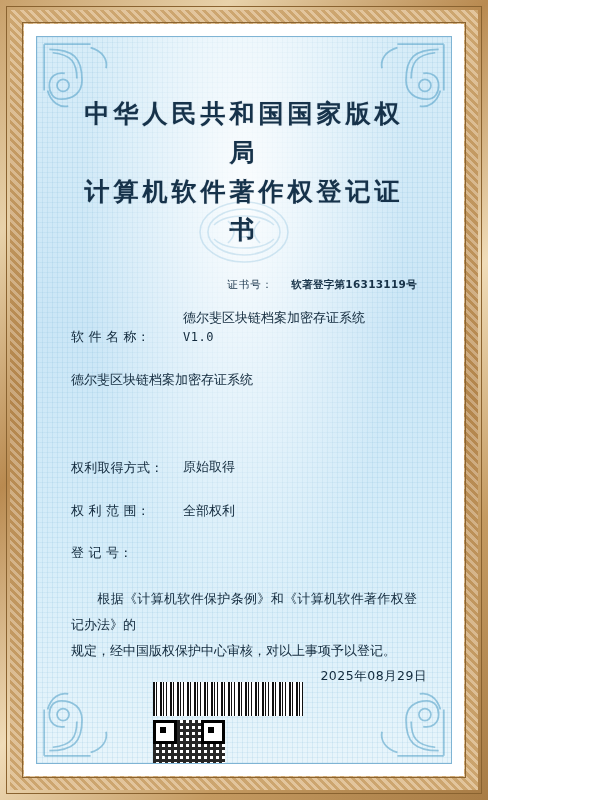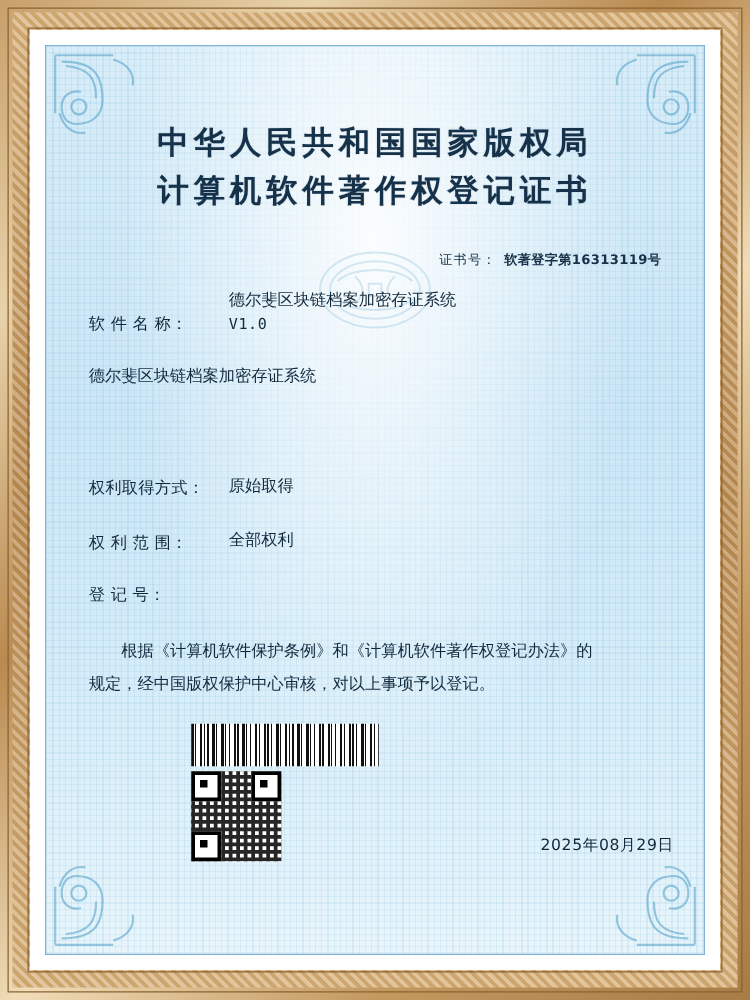--- a/index.html
+++ b/index.html
@@ -9,21 +9,21 @@
   }
   body {
     width: 600px;
     height: 800px;
     font-family: "Liberation Serif", serif;
   }
 
   
   .certificate {
     position: relative;
-    width: 600px;
+    width: 488px;
     height: 800px;
     box-sizing: border-box;
     background: #000000;
     overflow: hidden;
   }
   .frame-outer {
     position: absolute;
     inset: 0;
     background:
       linear-gradient(135deg, #c8a06a 0%, #e8d2aa 18%, #b98a50 38%, #f0dcb8 58%, #c49a61 78%, #a87c45 100%);
@@ -114,21 +114,21 @@
   }
   .cert-no-row {
     margin-top: 28px;
     text-align: right;
     font-size: 10.5px;
     color: #173248;
     font-family: "DejaVu Sans", sans-serif;
     letter-spacing: 0.3px;
   }
   .cert-no-label { letter-spacing: 1px; }
-  .cert-no-value { font-weight: 700; margin-left: 6px; }
+  .cert-no-value { font-weight: 700; margin-left: 18px; }
 
   .fields {
     margin-top: 16px;
     font-size: 13px;
     color: #11293c;
     font-family: "DejaVu Sans", sans-serif;
   }
   .field-row {
     display: flex;
     align-items: flex-end;

